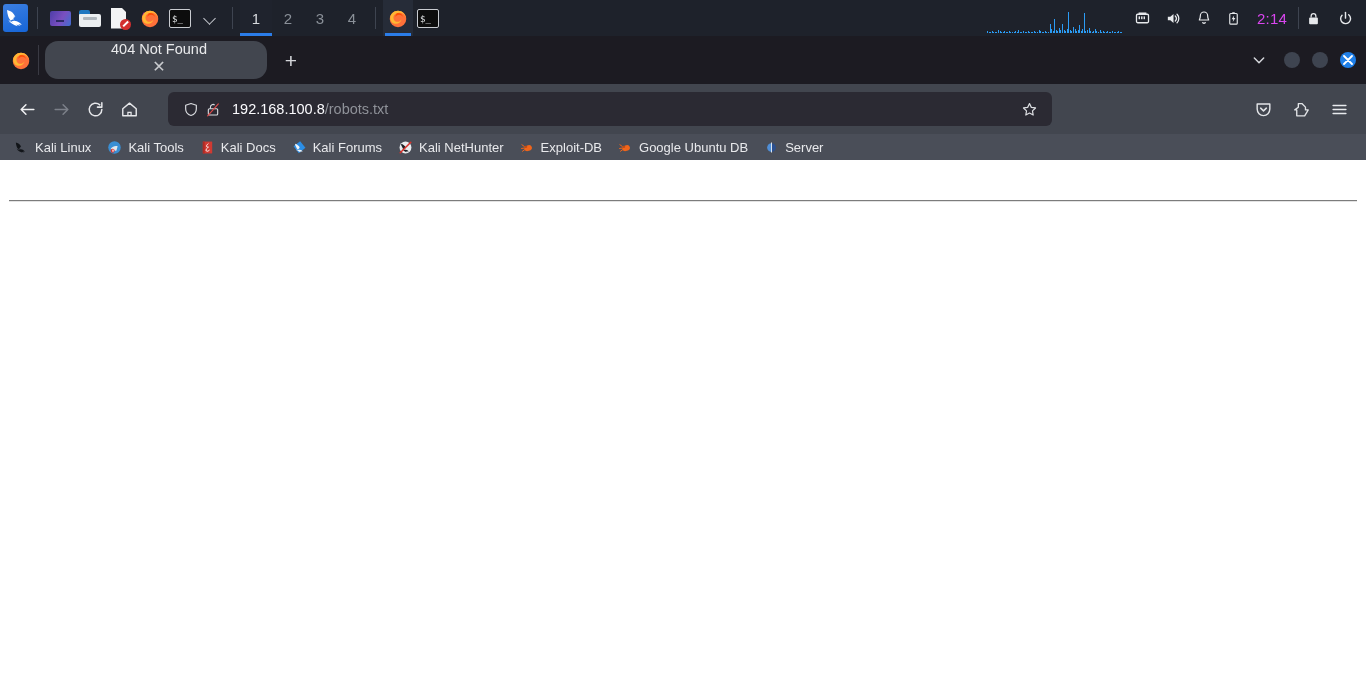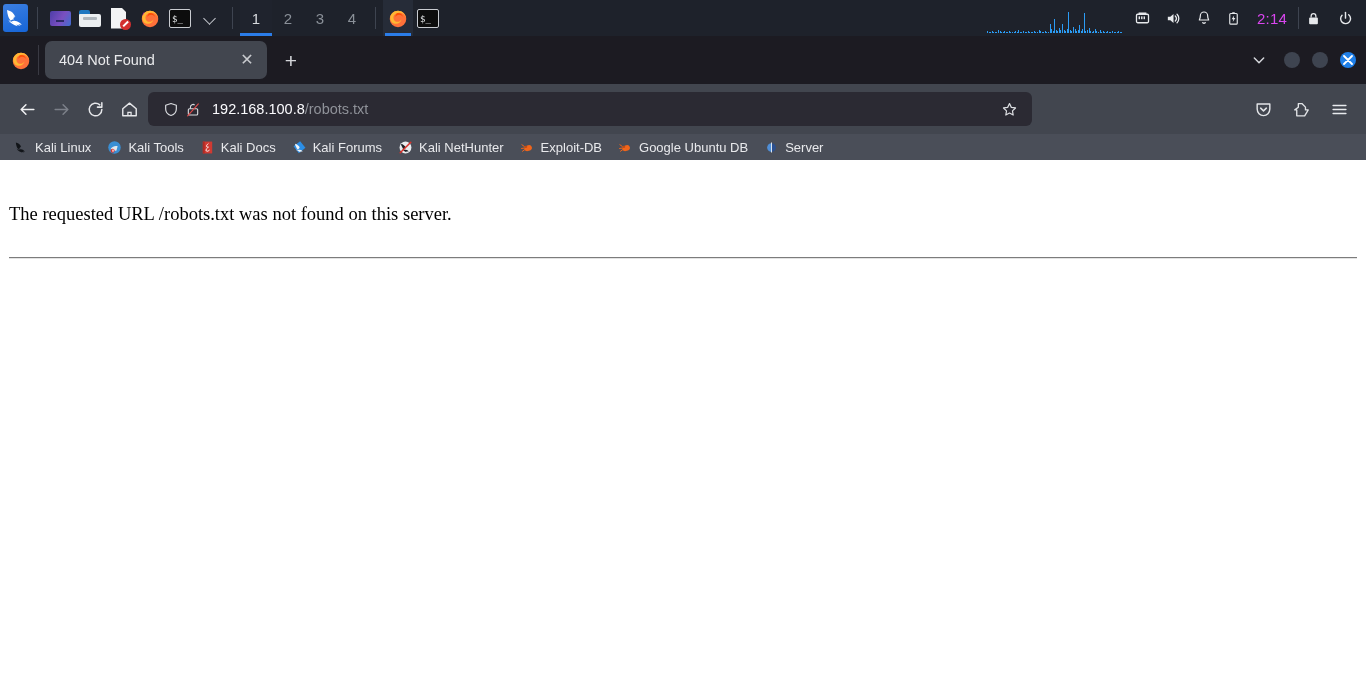--- a/index.html
+++ b/index.html
@@ -140,23 +140,24 @@
   #browser { width:100%; height: 659px; display:flex; flex-direction:column; }
 
   
   #tabstrip{
     height:48px; background:#1c1b22; display:flex; align-items:center;
     padding-left:4px; position:relative; flex:none;
   }
   .ff-window-icon{ width:34px; display:flex; justify-content:center; align-items:center;}
   .tabdiv{ width:1px; height:30px; background:#3a3a43; margin:0 2px 0 0;}
   .tab{
-    height:38px; width:222px; background:#42464f; border-radius:7px;
+    height:38px; width:222px; background:#42464f; border-radius:13px;
     display:flex; align-items:center; padding:0 8px 0 14px;
     margin-left:4px;
+    flex-direction:column;
   }
   .tab-title{
     flex:1; color:#e9eaec; font-size:14.5px;
     white-space:nowrap; overflow:hidden; text-overflow:ellipsis;
   }
   .tab-close{
     width:24px;height:24px;border-radius:4px;
     display:flex;align-items:center;justify-content:center;
     color:#c8cace; font-size:16px; line-height:1;
   }
@@ -180,21 +181,21 @@
     height:50px; background:#42464f; display:flex; align-items:center;
     padding:0 10px; flex:none;
   }
   .navbtn{
     width:34px;height:34px;border-radius:5px;
     display:flex;align-items:center;justify-content:center; flex:none;
   }
   #urlbar{
     flex:1; height:34px; background:#2b2a33; border-radius:6px;
     display:flex; align-items:center; padding:0 8px 0 12px;
-    margin:0 2px; max-width:884px;
+    margin:0 22px; max-width:884px;
   }
   #urlbar .u-ico{ width:22px;height:22px;display:flex;align-items:center;justify-content:center;flex:none;}
   #urltext{
     flex:1; font-size:14.5px; color:#fbfbfe; margin-left:8px;
     white-space:nowrap; overflow:hidden;
   }
   #urltext .path{ color:#8f9299; }
   .navbar-right{ display:flex; align-items:center; gap:4px; margin-left:auto; }
 
   
@@ -622,17 +623,16 @@
       <svg class="bmico" viewBox="0 0 24 24">
         <path d="M5 12a7 7 0 017-7v14a7 7 0 01-7-7z" fill="#4f8fd8"></path>
         <path d="M19 12a7 7 0 00-7-7v14a7 7 0 007-7z" fill="#2b4f8e"></path>
         <rect x="11.2" y="4" width="1.6" height="16" fill="#d9e2ec"></rect>
       </svg>
       <span class="lbl">Server</span>
     </div>
   </div>
 
   <div id="content">
-    <p class="msg">The requested URL /robots.txt was not found on this server.</p>
     <hr>
   </div>
 
 </div>
 
 </body></html>

